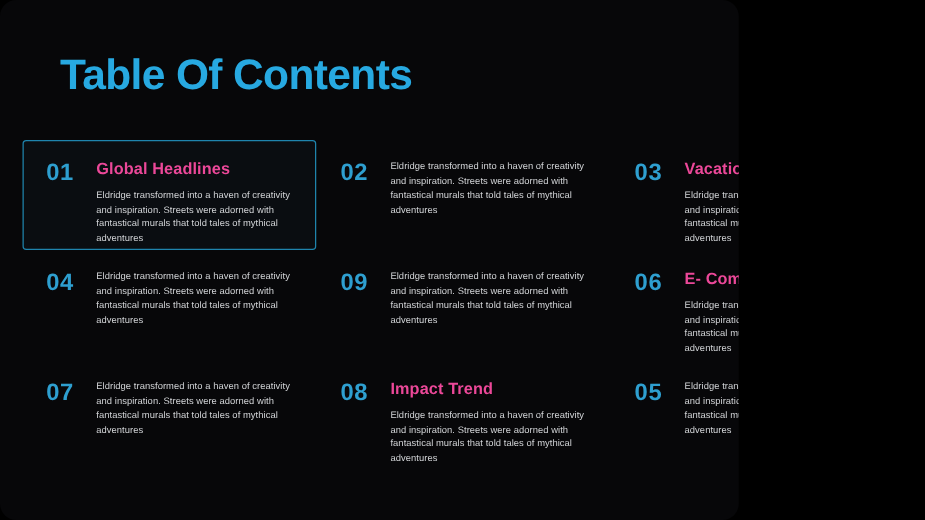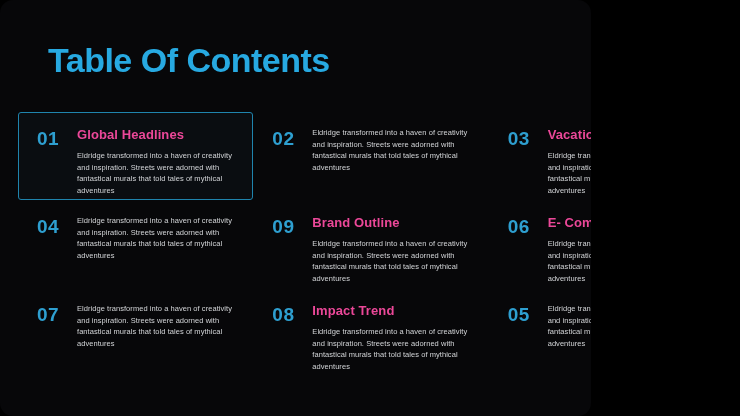--- a/index.html
+++ b/index.html
@@ -138,21 +138,20 @@
     <div class="toc-item">
       <div class="toc-num">04</div>
       <div class="toc-body">
         <div class="toc-desc">Eldridge transformed into a haven of creativity and inspiration. Streets were adorned with fantastical murals that told tales of mythical adventures</div>
       </div>
     </div>
 
     <div class="toc-item">
       <div class="toc-num">09</div>
       <div class="toc-body">
-        <div class="toc-heading">Brand Outline</div>
         <div class="toc-desc">Eldridge transformed into a haven of creativity and inspiration. Streets were adorned with fantastical murals that told tales of mythical adventures</div>
       </div>
     </div>
 
     <div class="toc-item">
       <div class="toc-num">06</div>
       <div class="toc-body">
         <div class="toc-heading">E- Commerce</div>
         <div class="toc-desc">Eldridge transformed into a haven of creativity and inspiration. Streets were adorned with fantastical murals that told tales of mythical adventures</div>
       </div>

